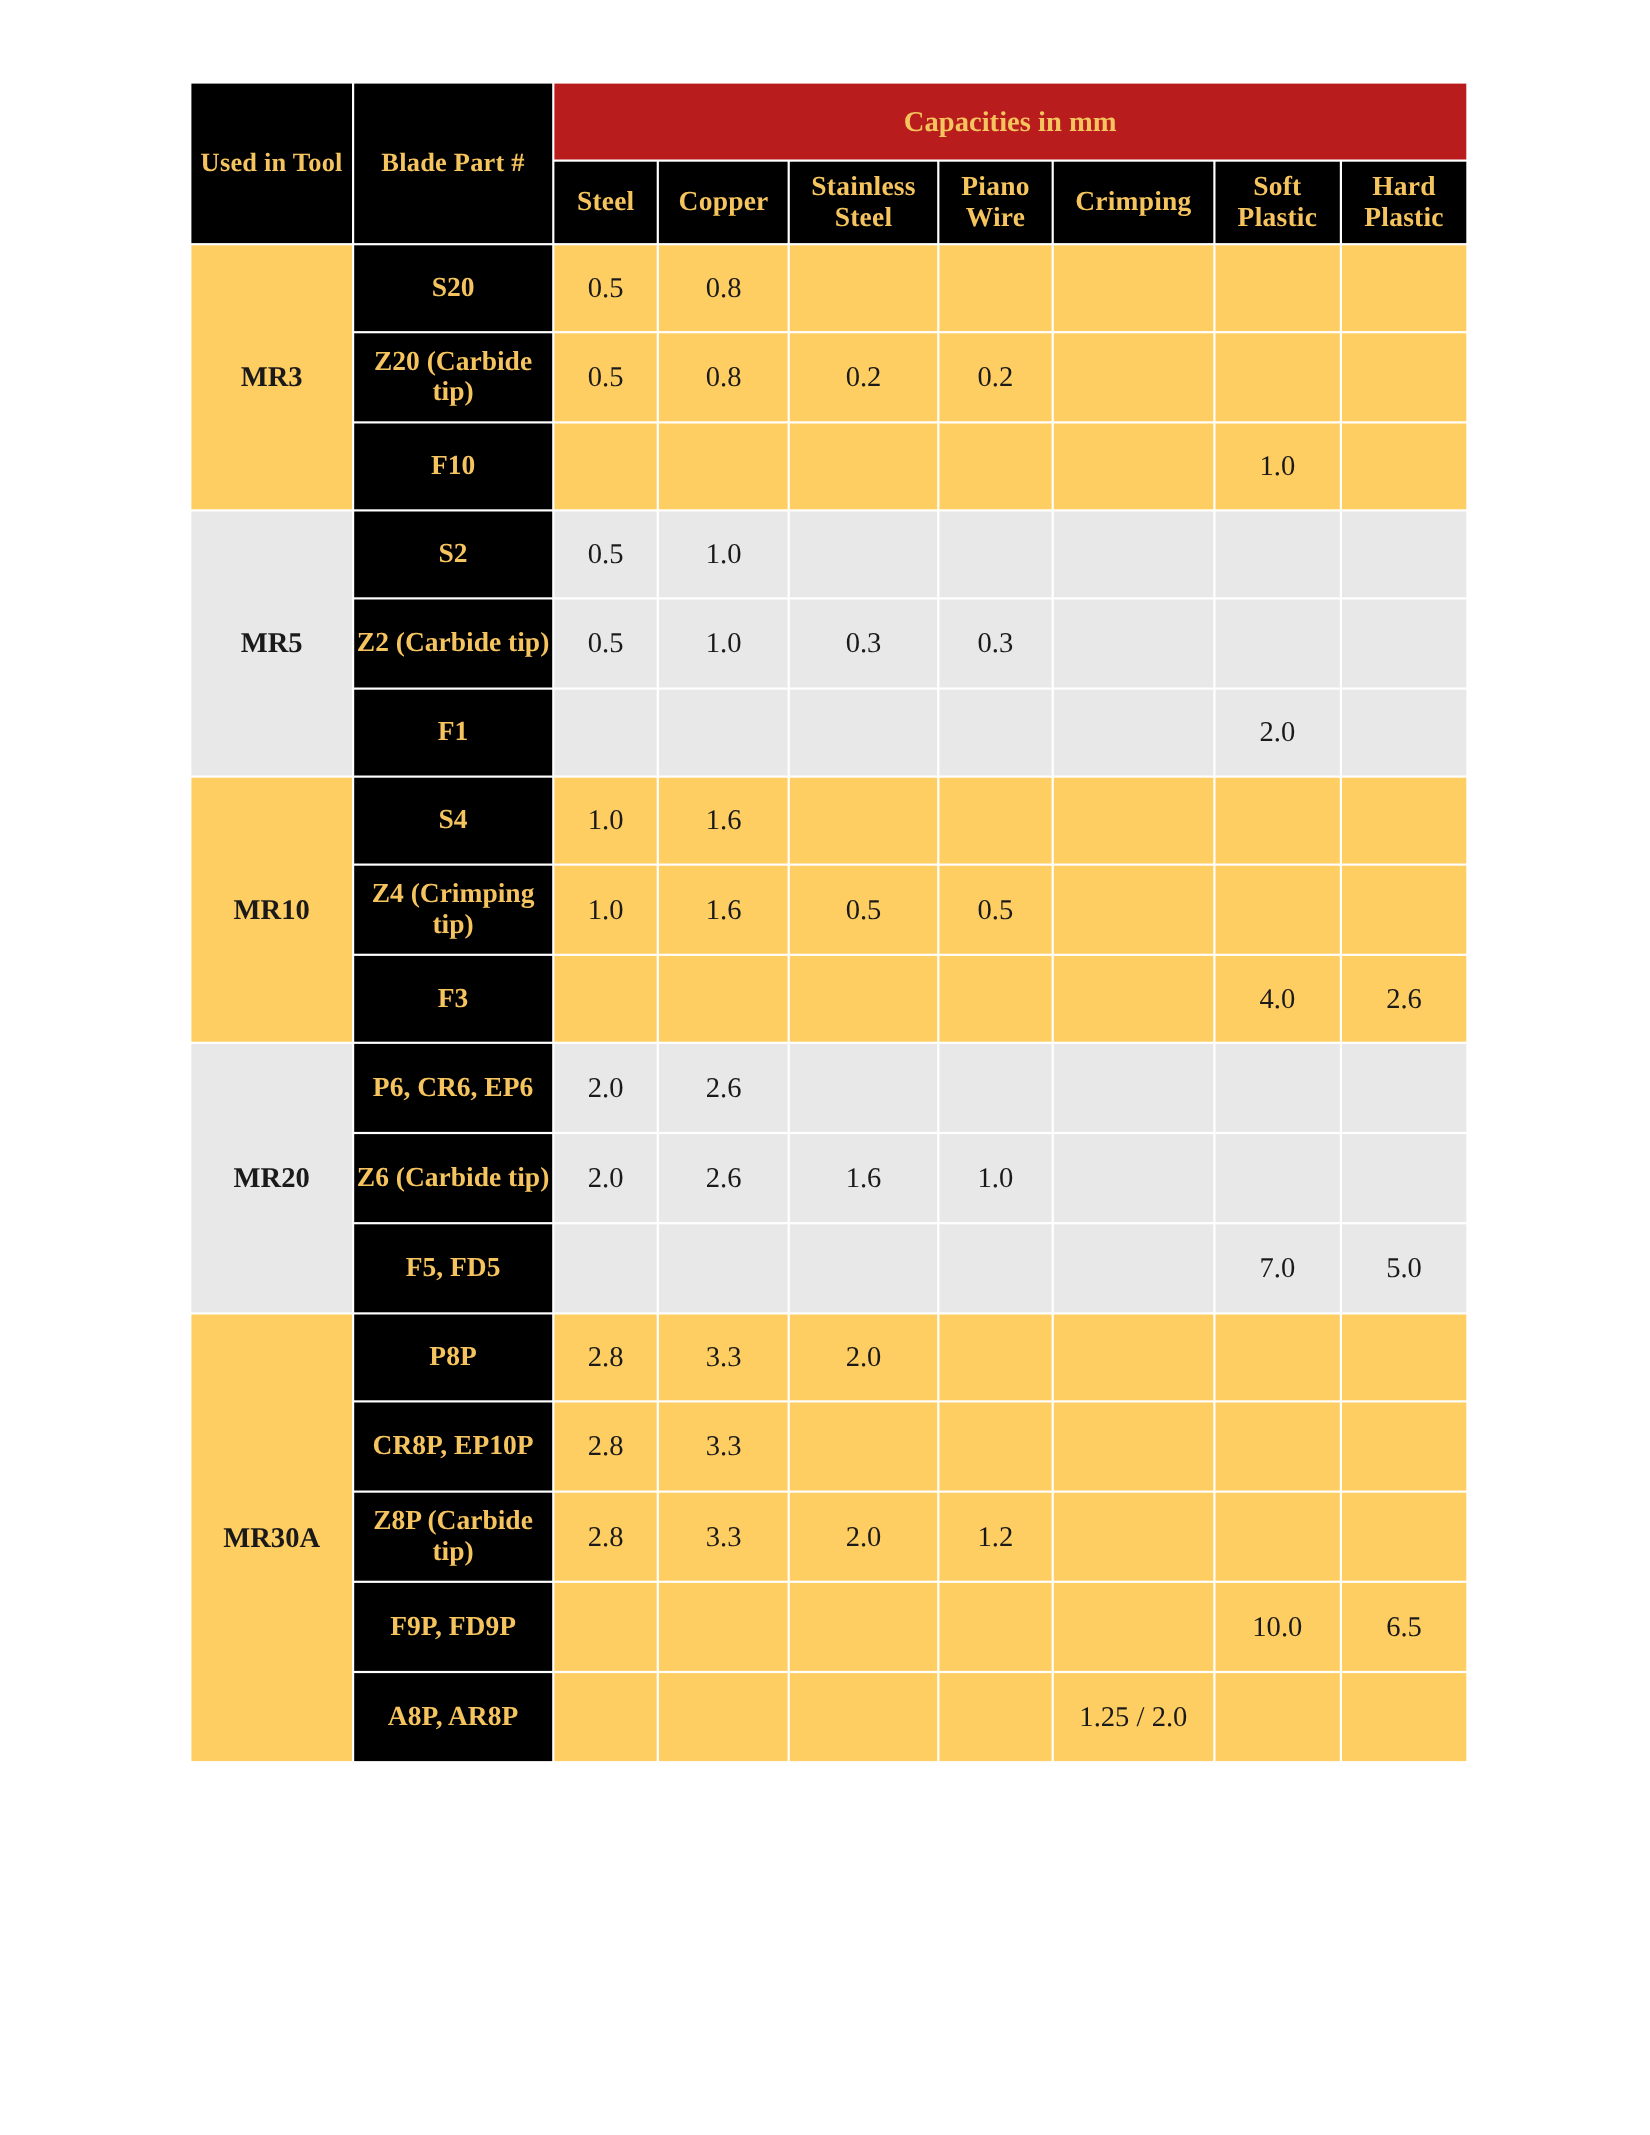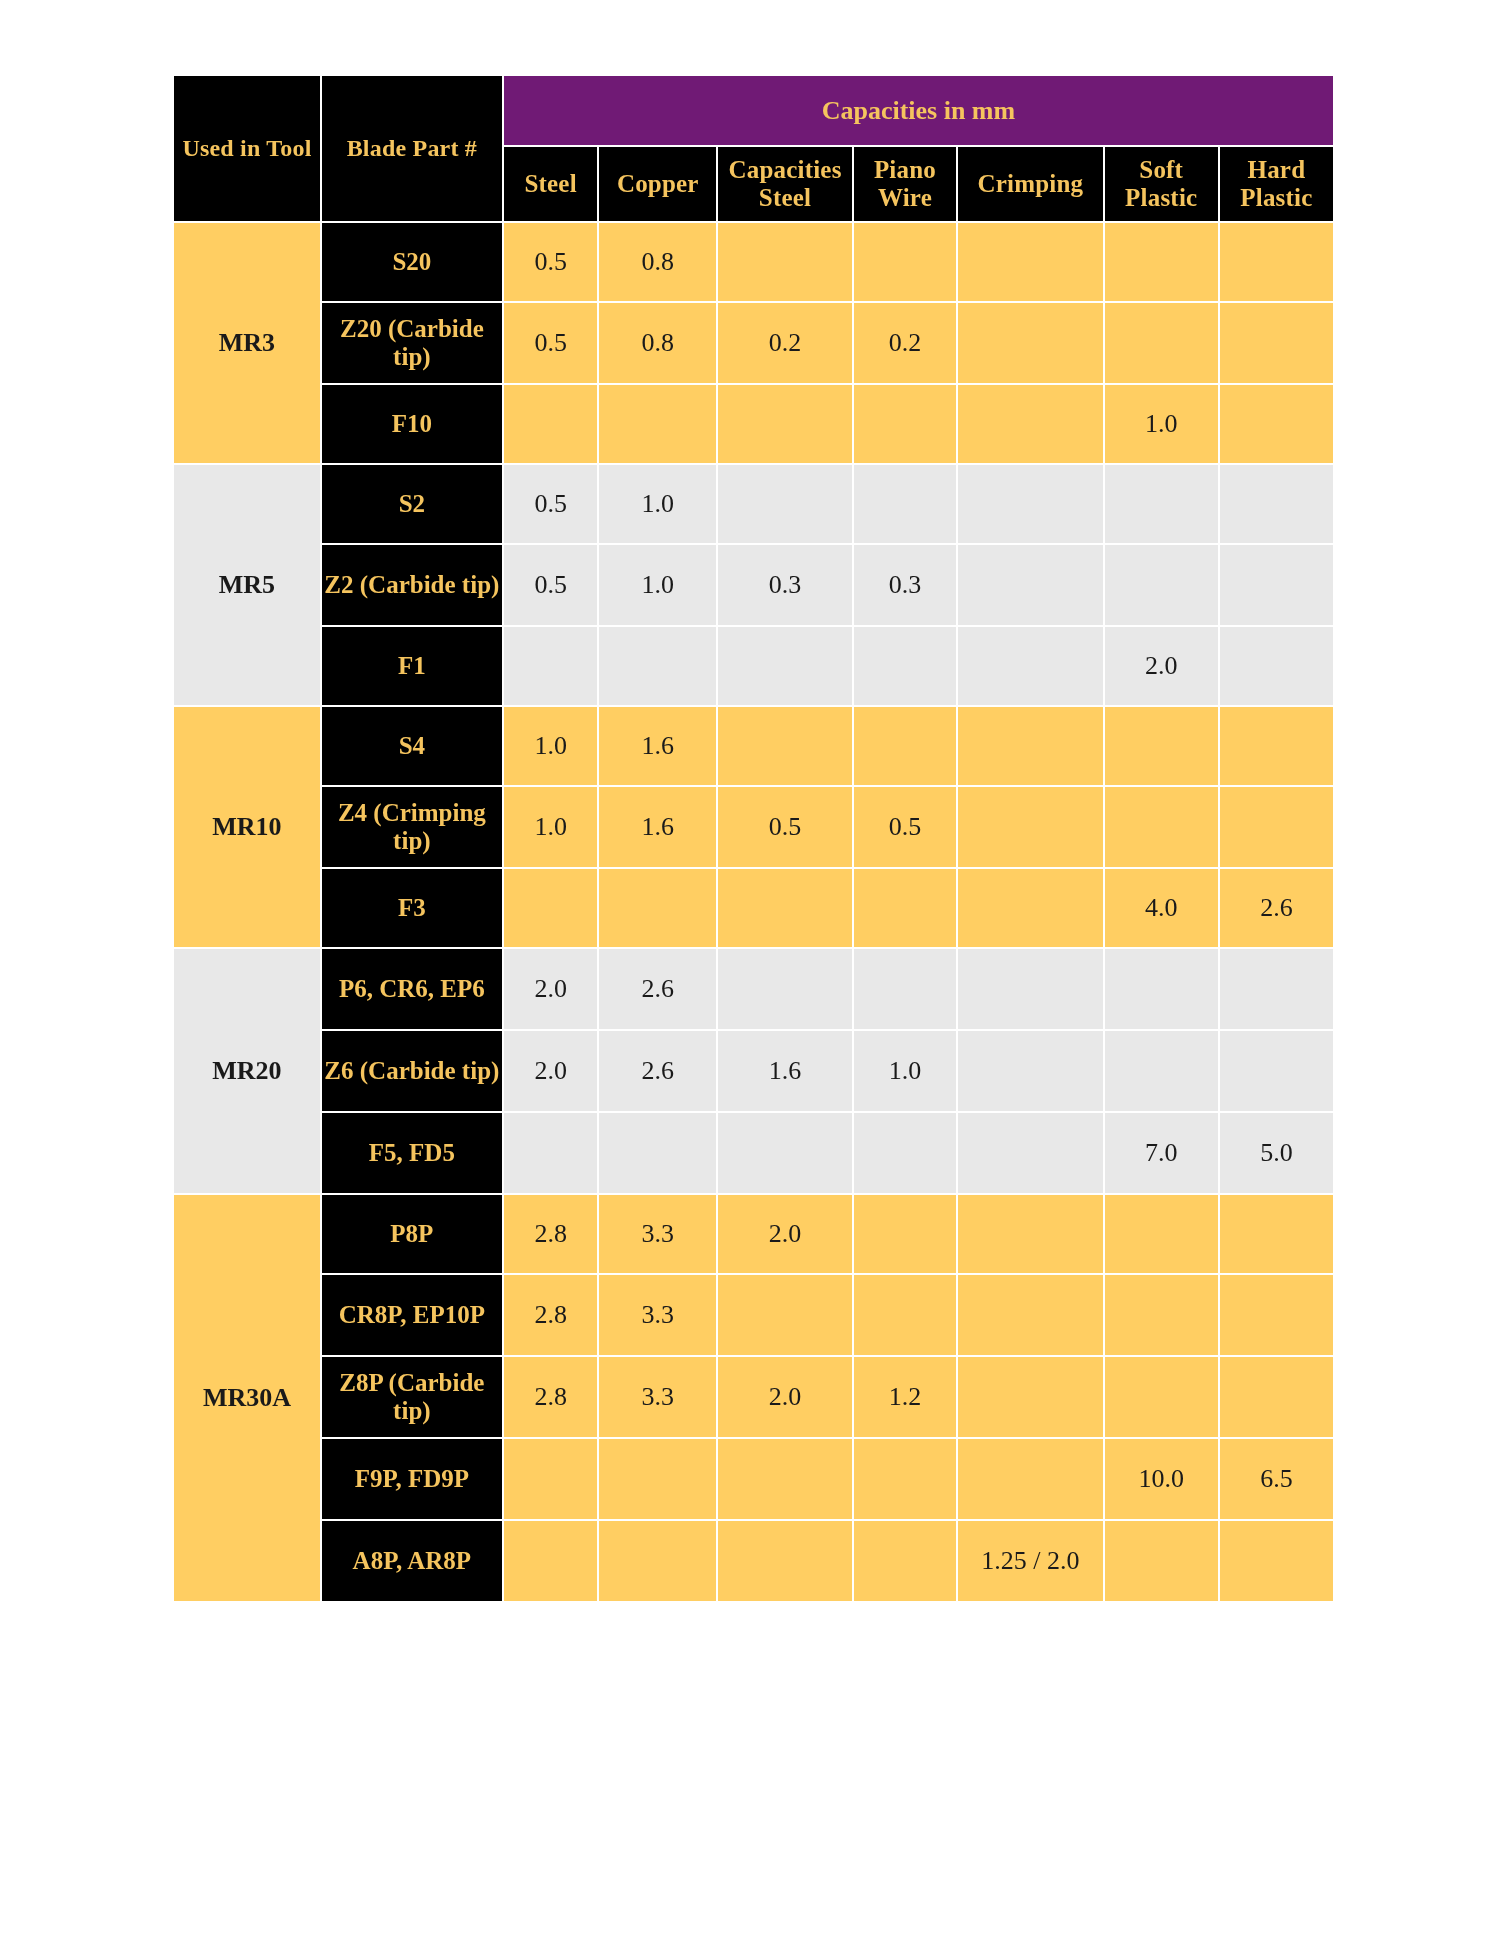--- a/index.html
+++ b/index.html
@@ -40,21 +40,21 @@
 
   
   .hdr {
     background: #000000;
     color: #F5C45E;
     font-weight: bold;
     font-size: 24px;
     letter-spacing: 0.2px;
   }
   .hdr-span {
-    background: #701a75;
+    background: #b91c1c;
     color: #F5C45E;
     font-weight: bold;
     font-size: 26px;
   }
   .hdr-tall { height: 145px; }
   .hdr-sub  { height: 72px; font-size: 25px; }
   .hdr-top  { height: 68px; }
 
   
   .tool {
@@ -113,21 +113,21 @@
     </colgroup>
     <thead>
       <tr>
         <th class="hdr hdr-tall" rowspan="2">Used in Tool</th>
         <th class="hdr hdr-tall" rowspan="2">Blade Part #</th>
         <th class="hdr-span hdr-top" colspan="7">Capacities in mm</th>
       </tr>
       <tr>
         <th class="hdr hdr-sub">Steel</th>
         <th class="hdr hdr-sub">Copper</th>
-        <th class="hdr hdr-sub">Capacities Steel</th>
+        <th class="hdr hdr-sub">Stainless Steel</th>
         <th class="hdr hdr-sub">Piano Wire</th>
         <th class="hdr hdr-sub">Crimping</th>
         <th class="hdr hdr-sub">Soft Plastic</th>
         <th class="hdr hdr-sub">Hard Plastic</th>
       </tr>
     </thead>
     <tbody id="table-body">
         <tr class="g-amber">
           <td class="tool r-1" rowspan="3">MR3</td>
           <td class="part r-1">S20</td>

